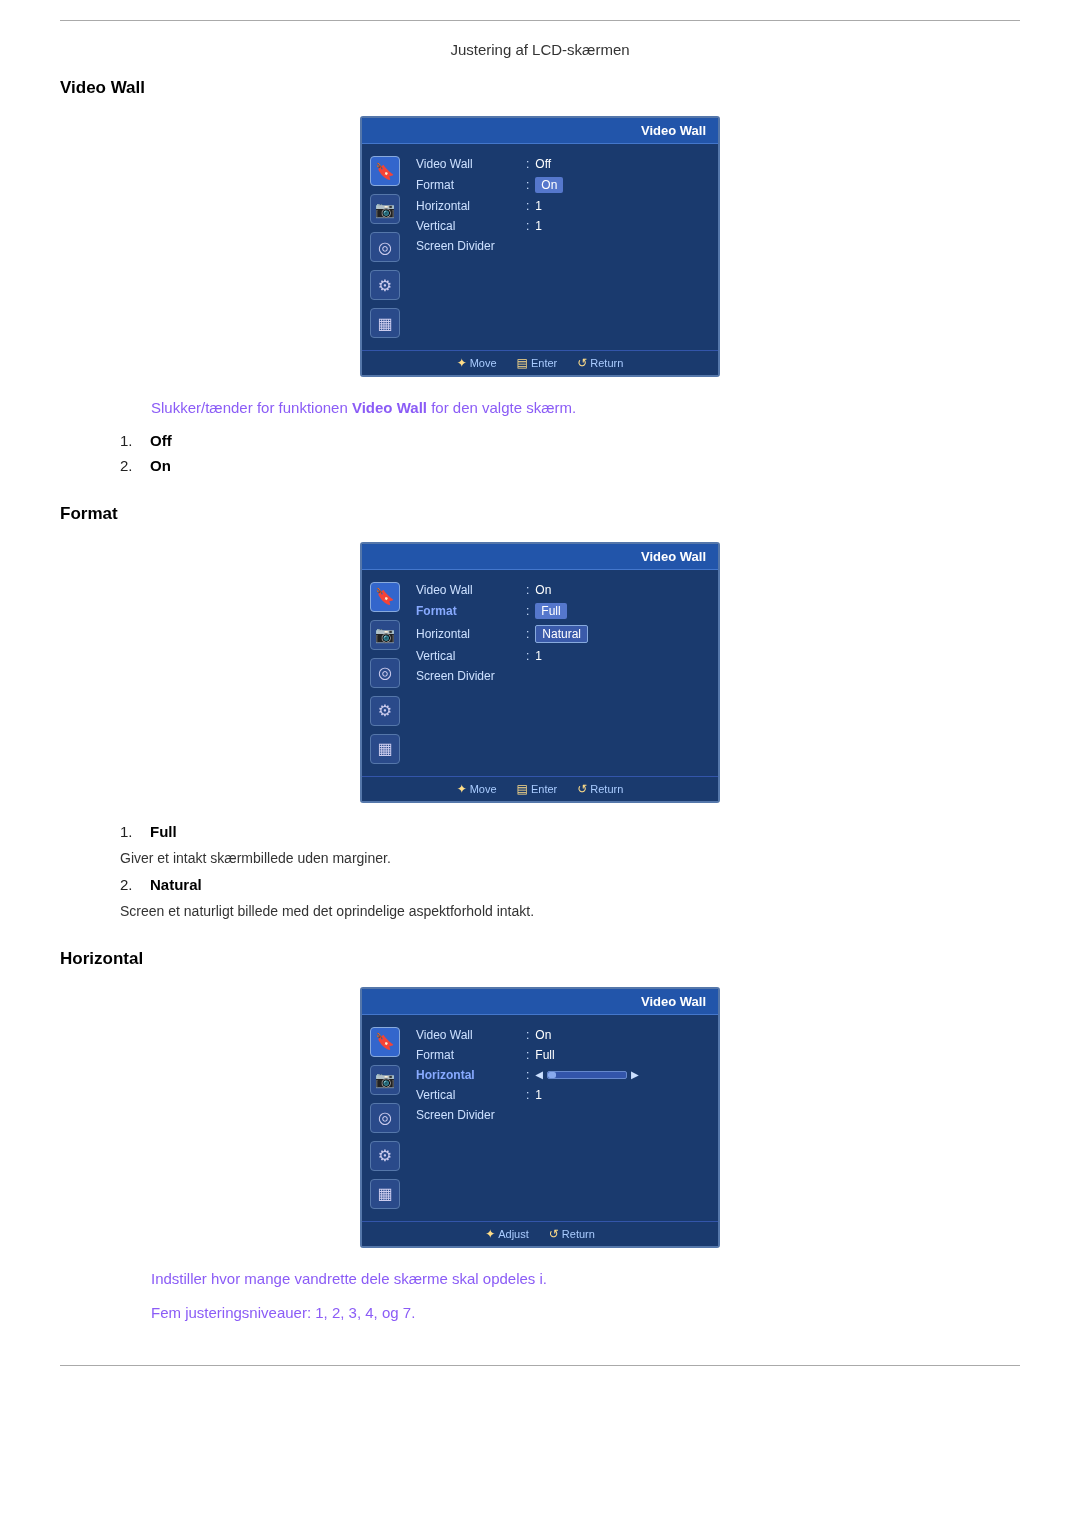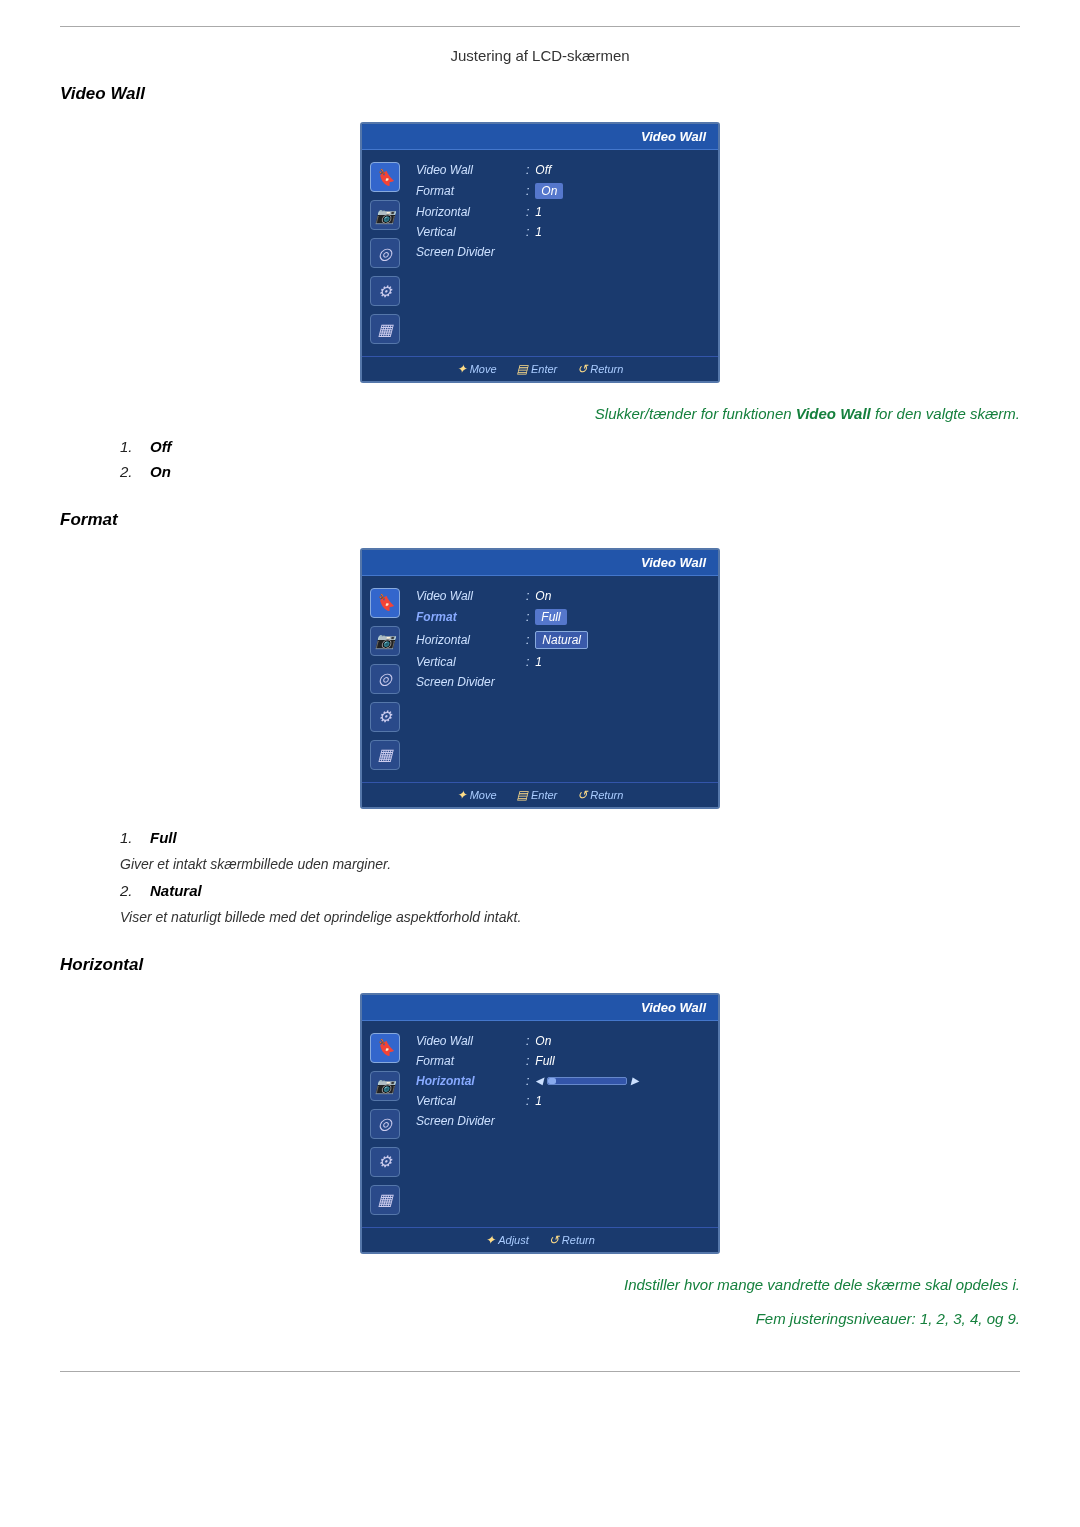--- a/index.html
+++ b/index.html
@@ -6,21 +6,21 @@
     body {
       font-family: Arial, sans-serif;
       font-size: 15px;
       color: #222;
       background: #fff;
       width: 1080px;
       min-height: 1527px;
     }
 
     .page-container {
-      padding: 26px 60px;
+      padding: 20px 60px;
     }
 
     .top-divider {
       border: none;
       border-top: 1px solid #aaa;
       margin-bottom: 20px;
     }
 
     .bottom-divider {
       border: none;
@@ -192,23 +192,22 @@
     .footer-btn-icon {
       color: #ffdd88;
       font-size: 12px;
     }
 
     
     .section-text {
       margin-left: 91px;
       margin-bottom: 12px;
       font-size: 15px;
-      color: #15803d;
+      color: #8b5cf6;
       line-height: 1.5;
-      text-align: right;
     }
 
     .numbered-list {
       margin-left: 60px;
       margin-bottom: 10px;
     }
 
     .list-item {
       display: flex;
       align-items: flex-start;
@@ -229,21 +228,20 @@
     .list-subtext {
       margin-left: 60px;
       margin-top: 2px;
       margin-bottom: 10px;
       font-size: 14px;
       color: #333;
     }
 
     .section-block {
       margin-bottom: 30px;
-      font-style: italic;
     }
 
   </style>
 </head>
 <body>
 
 <div class="page-container">
   <hr class="top-divider">
 
   <p class="page-title">Justering af LCD-skærmen</p>
@@ -396,21 +394,21 @@
       </div>
     </div>
     <p class="list-subtext">Giver et intakt skærmbillede uden marginer.</p>
 
     <div class="numbered-list">
       <div class="list-item">
         <span class="list-num">2.</span>
         <span class="list-content">Natural</span>
       </div>
     </div>
-    <p class="list-subtext">Viser et naturligt billede med det oprindelige aspektforhold intakt.</p>
+    <p class="list-subtext">Screen et naturligt billede med det oprindelige aspektforhold intakt.</p>
   </div>
 
   <div class="section-block">
     <div class="section-heading">Horizontal</div>
 
     <div class="menu-panel">
       <div class="menu-panel-title">Video Wall</div>
       <div class="menu-panel-body">
         <div class="menu-icons-col">
           <div class="menu-icon active-icon">
@@ -465,17 +463,17 @@
         <span class="footer-btn">
           <span class="footer-btn-icon">✦</span> Adjust
         </span>
         <span class="footer-btn">
           <span class="footer-btn-icon">↺</span> Return
         </span>
       </div>
     </div>
 
     <p class="section-text">Indstiller hvor mange vandrette dele skærme skal opdeles i.</p>
-    <p class="section-text">Fem justeringsniveauer: 1, 2, 3, 4, og 9.</p>
+    <p class="section-text">Fem justeringsniveauer: 1, 2, 3, 4, og 7.</p>
   </div>
 
   <hr class="bottom-divider">
 </div>
 
 </body></html>

